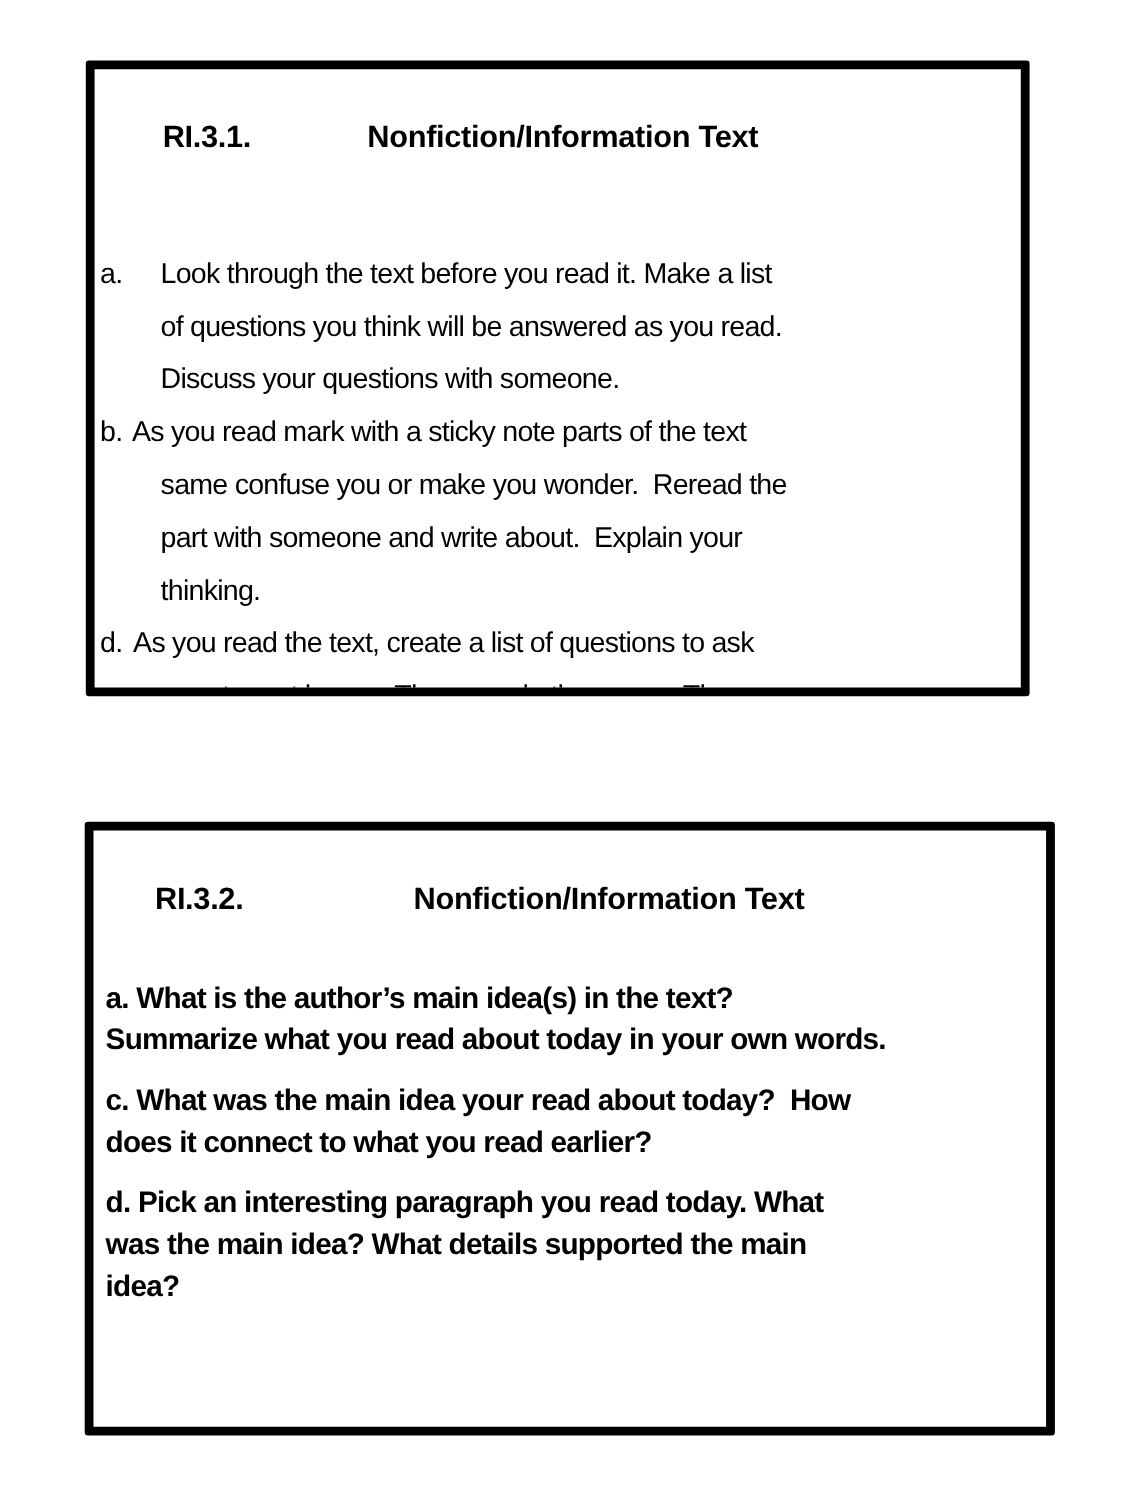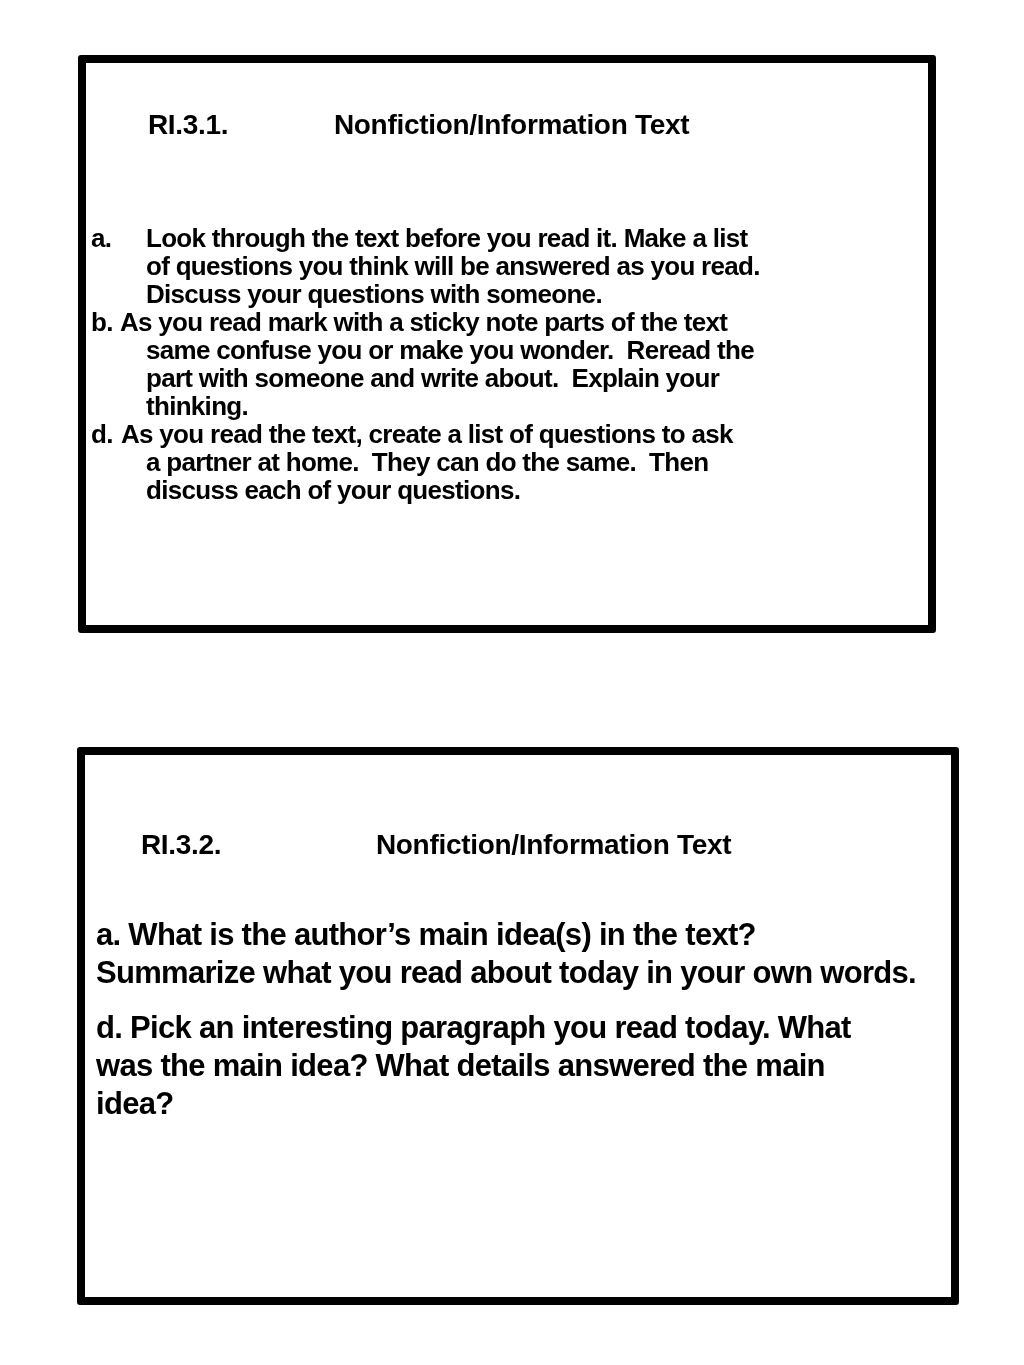--- a/index.html
+++ b/index.html
@@ -25,44 +25,44 @@
   .card-title-row {
     font-weight: 700;
     font-size: 28px;
     line-height: 37px;
     letter-spacing: -0.3px;
     white-space: pre;
   }
   #card1 .card-title-row { margin-left: 12px; margin-bottom: 44px; }
   #card2 .card-title-row { margin-left: 0; margin-bottom: 16px; }
   #card1 .code { display: inline-block; width: 186px; }
-  #card2 .code { display: inline-block; width: 235px; margin-top: 28px; }
+  #card2 .code { display: inline-block; width: 235px; }
 
   
   .std-list .item {
     margin: 0;
-    font-weight: 700;
+    font-weight: 400;
     font-size: 26px;
-    line-height: 28px;
+    line-height: 48px;
     letter-spacing: -0.7px;
     padding-left: 55px;
     text-indent: -55px;
     white-space: pre;
   }
   .item .item-label { display: inline-block; text-indent: 0; }
   .item.item-a .item-label { width: 55px; }
   .item.item-b .item-label { width: 29px; }
   .item.item-c .item-label { width: 33px; }
   .item.item-d .item-label { width: 30px; }
 
   
   .std-paragraphs .para {
     margin: 0 0 17px 0;
     font-weight: 700;
-    font-size: 31px;
+    font-size: 27px;
     line-height: 38px;
     letter-spacing: -0.7px;
     white-space: pre;
   }
 </style>
 </head>
 <body>
 
 <div class="page">
 
@@ -84,19 +84,21 @@
     </div>
   </section>
 
   <section class="card" id="card2">
     <div class="card-title-row">
       <span class="code">RI.3.2.</span><span class="title-text">Nonfiction/Information Text</span>
     </div>
     <div class="std-paragraphs">
       <p class="para">a. What is the author’s main idea(s) in the text?
 Summarize what you read about today in your own words.</p>
+      <p class="para">c. What was the main idea your read about today?  How
+does it connect to what you read earlier?</p>
       <p class="para">d. Pick an interesting paragraph you read today. What
-was the main idea? What details answered the main
+was the main idea? What details supported the main
 idea?</p>
     </div>
   </section>
 
 </div>
 
 </body></html>

